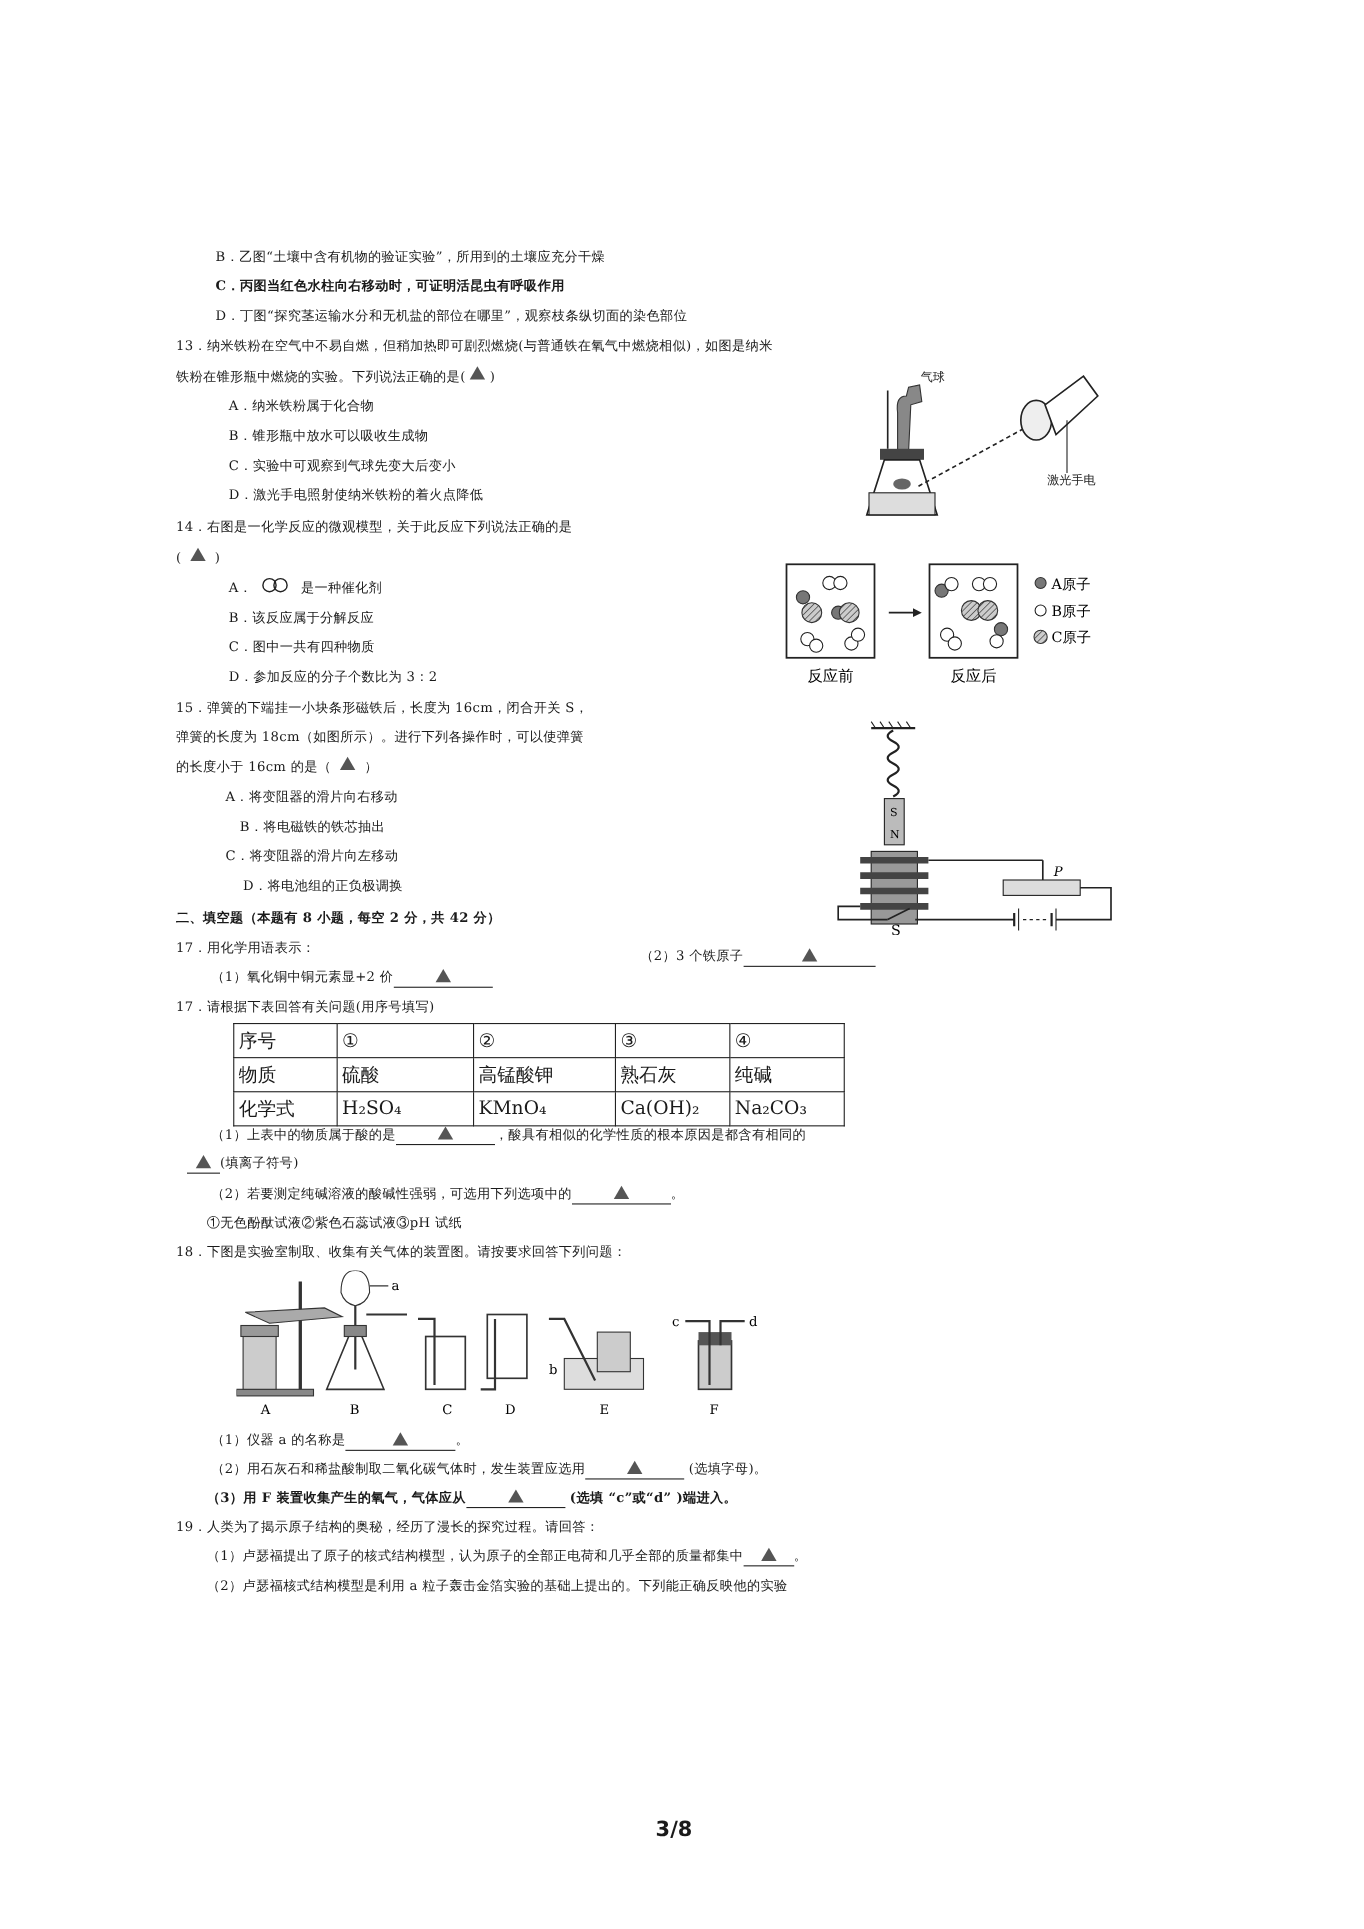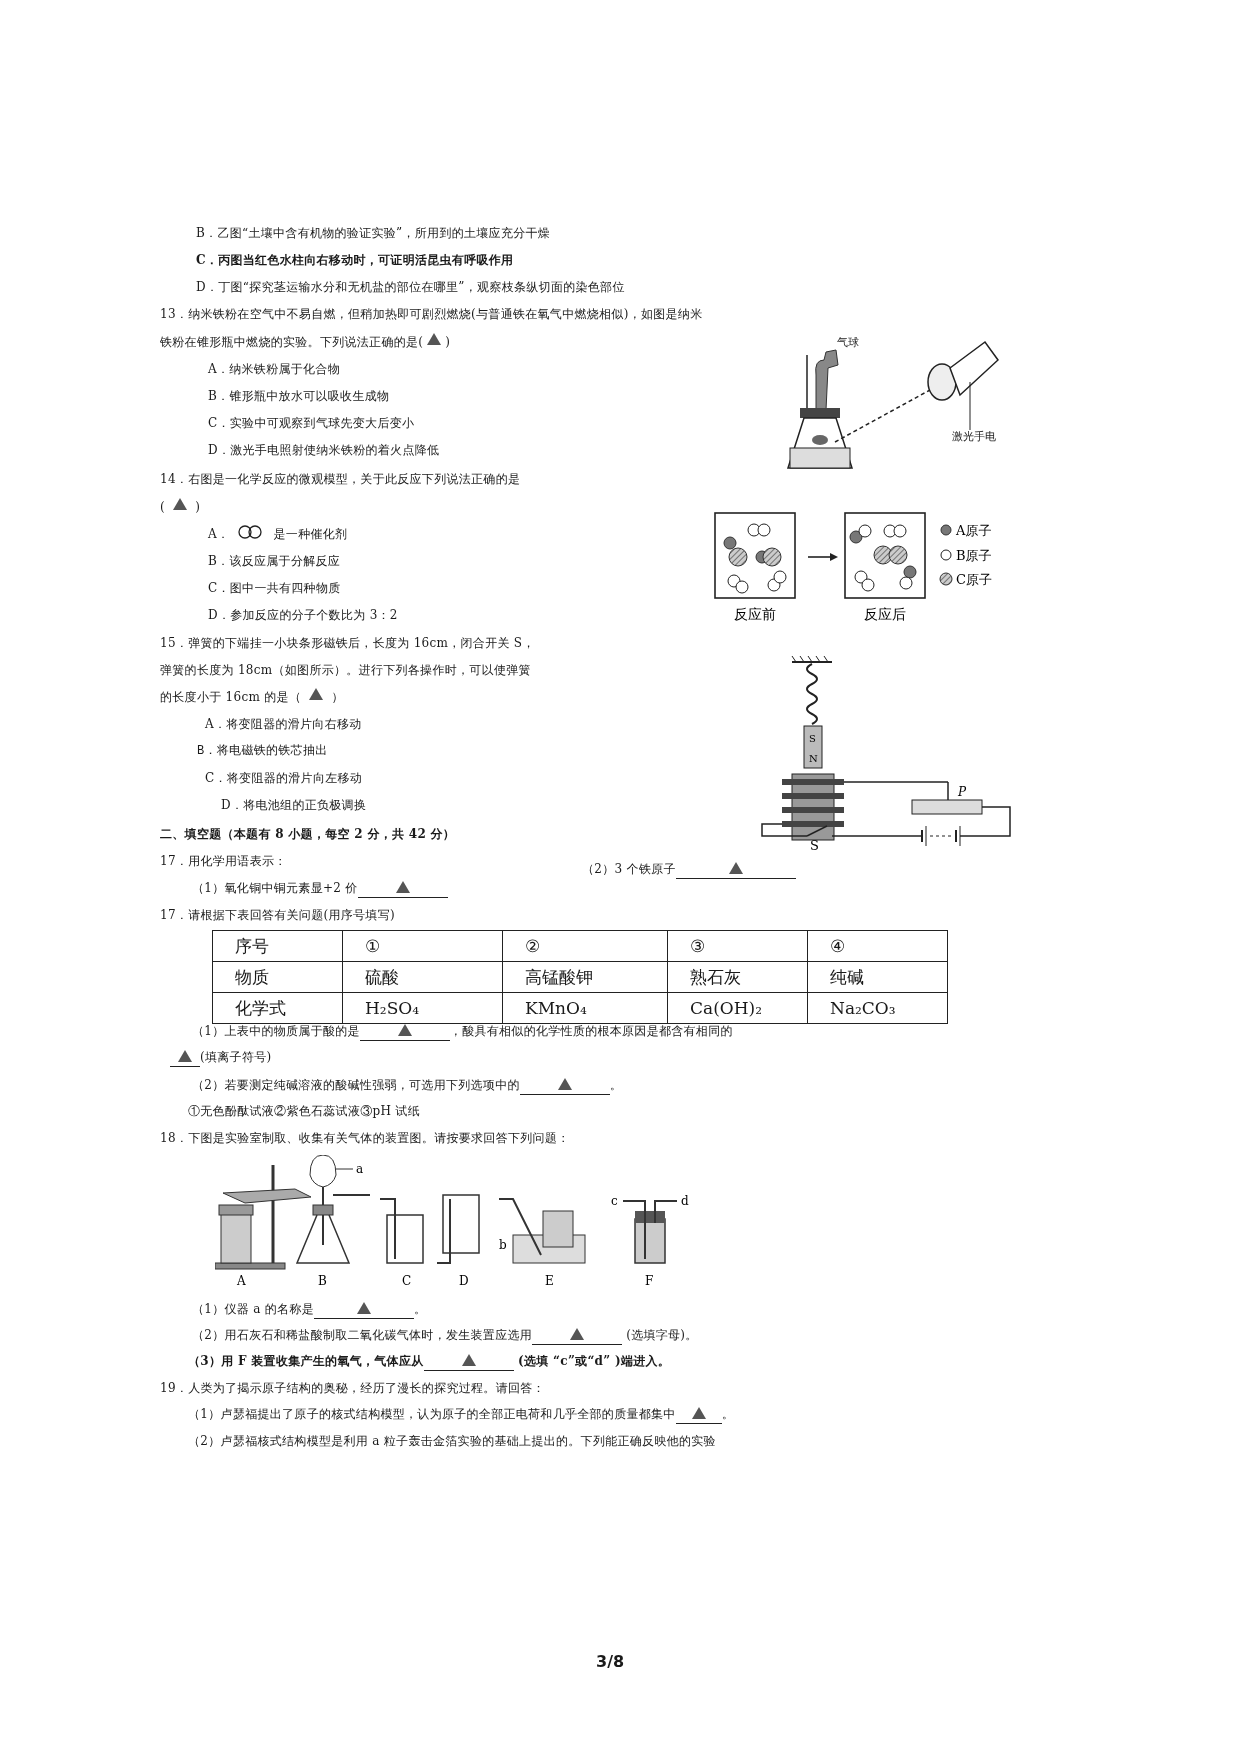--- a/index.html
+++ b/index.html
@@ -3,23 +3,23 @@
 <meta charset="utf-8">
 <style>
   html,body{margin:0;padding:0;background:#fff;}
   body{width:1240px;height:1754px;position:relative;overflow:hidden;
        font-family:"DejaVu Serif","Liberation Serif",serif;color:#1a1a1a;}
   .line{position:absolute;font-size:12px;line-height:22px;white-space:nowrap;letter-spacing:0.3px;}
   .tri{display:inline-block;width:0;height:0;border-left:7px solid transparent;border-right:7px solid transparent;border-bottom:12px solid #555;vertical-align:1px;margin:0 4px;}
   .blank{display:inline-block;border-bottom:1.5px solid #222;text-align:center;height:18px;vertical-align:-2px;}
   .bold{font-weight:bold;}
   table.t17{position:absolute;left:212px;top:930px;border-collapse:collapse;font-size:17px;}
-  table.t17 td{border:1.6px solid #222;padding:2px 22px;height:26px;}
+  table.t17 td{border:1.6px solid #222;padding:2px 4px;height:26px;}
   .fig{position:absolute;}
-  .pageno{position:absolute;left:596px;top:1652px;font-family:"DejaVu Sans","Liberation Sans",sans-serif;font-weight:bold;font-size:16px;}
+  .pageno{position:absolute;left:596px;top:1652px;font-family:"DejaVu Sans","Liberation Sans",sans-serif;font-weight:bold;font-size:19px;}
 </style>
 </head>
 <body>
 
 <div class="line" style="left:196px;top:222px;">B．乙图“土壤中含有机物的验证实验”，所用到的土壤应充分干燥</div>
 <div class="line" style="left:196px;top:249px;font-weight:bold;">C．丙图当红色水柱向右移动时，可证明活昆虫有呼吸作用</div>
 <div class="line" style="left:196px;top:276px;">D．丁图“探究茎运输水分和无机盐的部位在哪里”，观察枝条纵切面的染色部位</div>
 
 <div class="line" style="left:160px;top:303px;">13．纳米铁粉在空气中不易自燃，但稍加热即可剧烈燃烧(与普通铁在氧气中燃烧相似)，如图是纳米</div>
 <div class="line" style="left:160px;top:331px;">
@@ -103,21 +103,21 @@
   <text x="24" y="114" font-size="14">反应前</text>
   <text x="154" y="114" font-size="14">反应后</text>
 </svg>
 
 <div class="line" style="left:160px;top:632px;">15．弹簧的下端挂一小块条形磁铁后，长度为 16cm，闭合开关 S，</div>
 <div class="line" style="left:160px;top:659px;">弹簧的长度为 18cm（如图所示）。进行下列各操作时，可以使弹簧</div>
 <div class="line" style="left:160px;top:686px;">
   <span>的长度小于 16cm 的是（</span>&nbsp;<span class="tri"></span>&nbsp;<span>）</span>
 </div>
 <div class="line" style="left:205px;top:713px;">A．将变阻器的滑片向右移动</div>
-<div class="line" style="left:197px;top:740px;font-family:Liberation Mono, monospace;">B．将电磁铁的铁芯抽出</div>
+<div class="line" style="left:218px;top:740px;">B．将电磁铁的铁芯抽出</div>
 <div class="line" style="left:205px;top:767px;">C．将变阻器的滑片向左移动</div>
 <div class="line" style="left:221px;top:794px;">D．将电池组的正负极调换</div>
 
 <svg class="fig" style="left:752px;top:650px;" width="280" height="200">
   <line x1="40" y1="12" x2="80" y2="12" stroke="#222" stroke-width="2"></line>
   <path d="M44 12 l-4 -6 M52 12 l-4 -6 M60 12 l-4 -6 M68 12 l-4 -6 M76 12 l-4 -6" stroke="#222"></path>
   <path d="M60 14 q-10 5 0 10 q10 5 0 10 q-10 5 0 10 q10 5 0 10 q-10 5 0 10 q10 5 0 10" fill="none" stroke="#222" stroke-width="2"></path>
   <rect x="52" y="76" width="18" height="42" fill="#bbb" stroke="#222"></rect>
   <text x="57" y="92" font-size="10">S</text>
   <text x="57" y="112" font-size="10">N</text>

